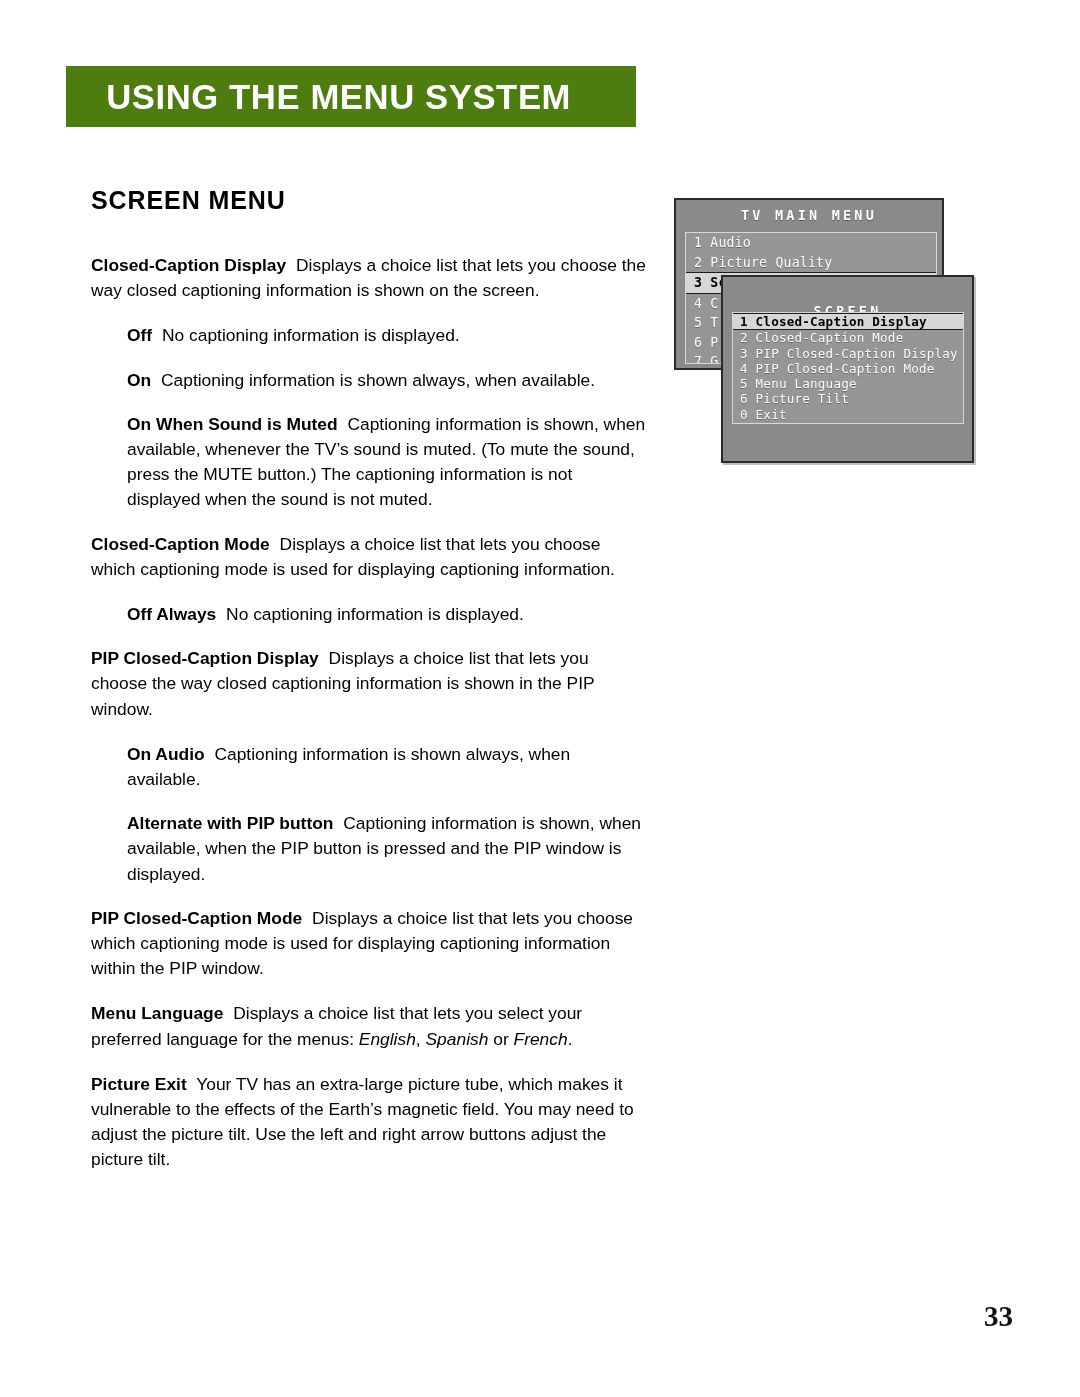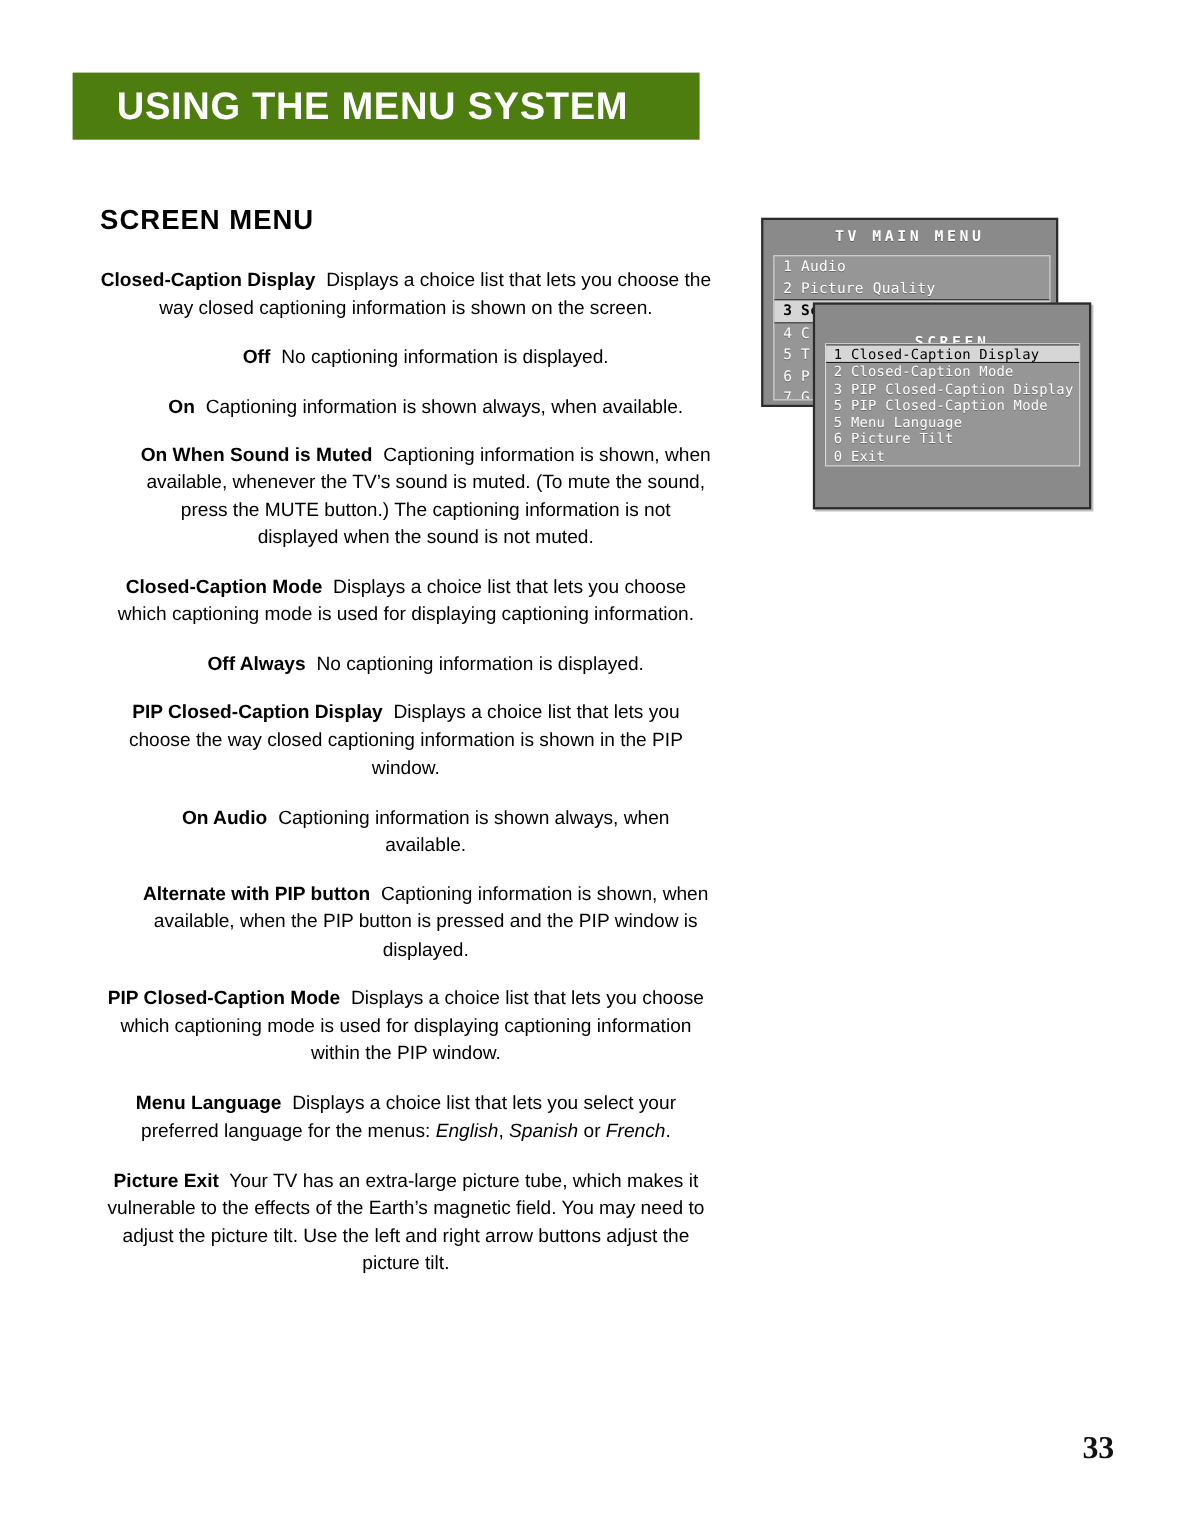--- a/index.html
+++ b/index.html
@@ -52,39 +52,39 @@
   .body-col {
     position: absolute;
     left: 91px;
     top: 238px;
     width: 556px;
   }
   .para {
     font-size: 17.4px;
     line-height: 25.2px;
     color: #000000;
-    margin: 4px 0 20px 0;
-    text-align: center;
+    margin: 15px 0 20px 0;
+    text-align: left;
   }
   .para.indent {
     margin-left: 36px;
     width: 520px;
     margin-bottom: 19px;
   }
   .para b {
     font-weight: bold;
   }
   .para i {
   }
   .gap { display: inline-block; width: 5px; }
 
   
   .tv-graphics {
     position: absolute;
-    left: 692px;
+    left: 674px;
     top: 198px;
     width: 300px;
     height: 203px;
   }
 
   
   .panel-main {
     position: absolute;
     left: 0px;
     top: 0px;
@@ -179,21 +179,21 @@
     line-height: 15.3px;
     color: #ffffff;
     padding-left: 7px;
     white-space: nowrap;
     letter-spacing: 0.2px;
     text-shadow: 0 1px 0 #6a6a6a;
   }
   .srow.selected {
     background: #d6d6d6;
     color: #000000;
-    font-weight: normal;
+    font-weight: bold;
     border-top: 1px solid #1c1c1c;
     border-bottom: 1px solid #1c1c1c;
     text-shadow: none;
     margin-left: -1px;
     padding-left: 8px;
     width: 232px;
     box-sizing: border-box;
   }
 
   
@@ -247,21 +247,21 @@
         <div class="mrow">7 G</div>
       </div>
   </div>
 
   <div class="panel-screen">
     <div class="panel-title">SCREEN</div>
     <div class="list-box" id="screen-menu-list">
         <div class="srow selected">1 Closed-Caption Display</div>
         <div class="srow">2 Closed-Caption Mode</div>
         <div class="srow">3 PIP Closed-Caption Display</div>
-        <div class="srow">5 PIP Closed-Caption Mode</div>
+        <div class="srow">4 PIP Closed-Caption Mode</div>
         <div class="srow">5 Menu Language</div>
         <div class="srow">6 Picture Tilt</div>
         <div class="srow">0 Exit</div>
       </div>
   </div>
 
 </div>
 
 <div class="page-number">33</div>
 

